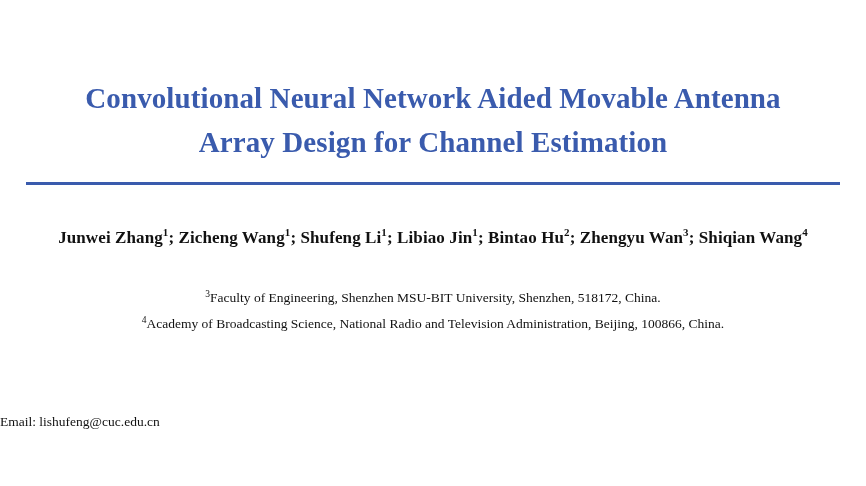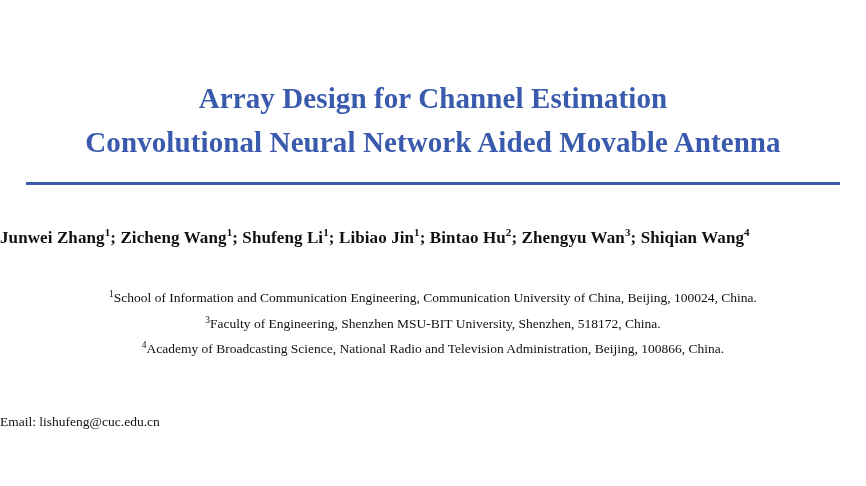--- a/index.html
+++ b/index.html
@@ -40,21 +40,21 @@
     left: 26px;
     width: 814px;
     height: 3px;
     background: #3A5BAD;
   }
   .authors {
     position: absolute;
     top: 228px;
     left: 0;
     width: 866px;
-    text-align: left;
+    text-align: center;
     font-family: "Liberation Serif", serif;
     font-weight: bold;
     font-size: 17px;
     color: #111111;
     letter-spacing: 0.1px;
   }
   .authors sup {
     font-size: 11px;
     vertical-align: super;
     line-height: 0;
@@ -87,31 +87,30 @@
     font-size: 13.5px;
     color: #111111;
   }
 </style>
 </head>
 <body>
 
 <div class="slide">
 
   <div class="title-block">
+    <div class="title-line">Convolutional Neural Network Aided Movable Antenna</div>
     <div class="title-line">Array Design for Channel Estimation</div>
-    <div class="title-line">Convolutional Neural Network Aided Movable Antenna</div>
   </div>
 
   <div class="title-rule"></div>
 
   <div class="authors">
     <span><span>Junwei Zhang</span><sup>1</sup><span>; </span></span><span><span>Zicheng Wang</span><sup>1</sup><span>; </span></span><span><span>Shufeng Li</span><sup>1</sup><span>; </span></span><span><span>Libiao Jin</span><sup>1</sup><span>; </span></span><span><span>Bintao Hu</span><sup>2</sup><span>; </span></span><span><span>Zhengyu Wan</span><sup>3</sup><span>; </span></span><span><span>Shiqian Wang</span><sup>4</sup><span></span></span>
   </div>
 
   <div class="affiliations">
-    <div class="affiliation"><sup>1</sup><span>School of Information and Communication Engineering, Communication University of China, Beijing, 100024, China.</span></div>
     <div class="affiliation"><sup>3</sup><span>Faculty of Engineering, Shenzhen MSU-BIT University, Shenzhen, 518172, China.</span></div>
     <div class="affiliation"><sup>4</sup><span>Academy of Broadcasting Science, National Radio and Television Administration, Beijing, 100866, China.</span></div>
   </div>
 
   <div class="email">Email: lishufeng@cuc.edu.cn</div>
 
 </div>
 
 </body></html>

